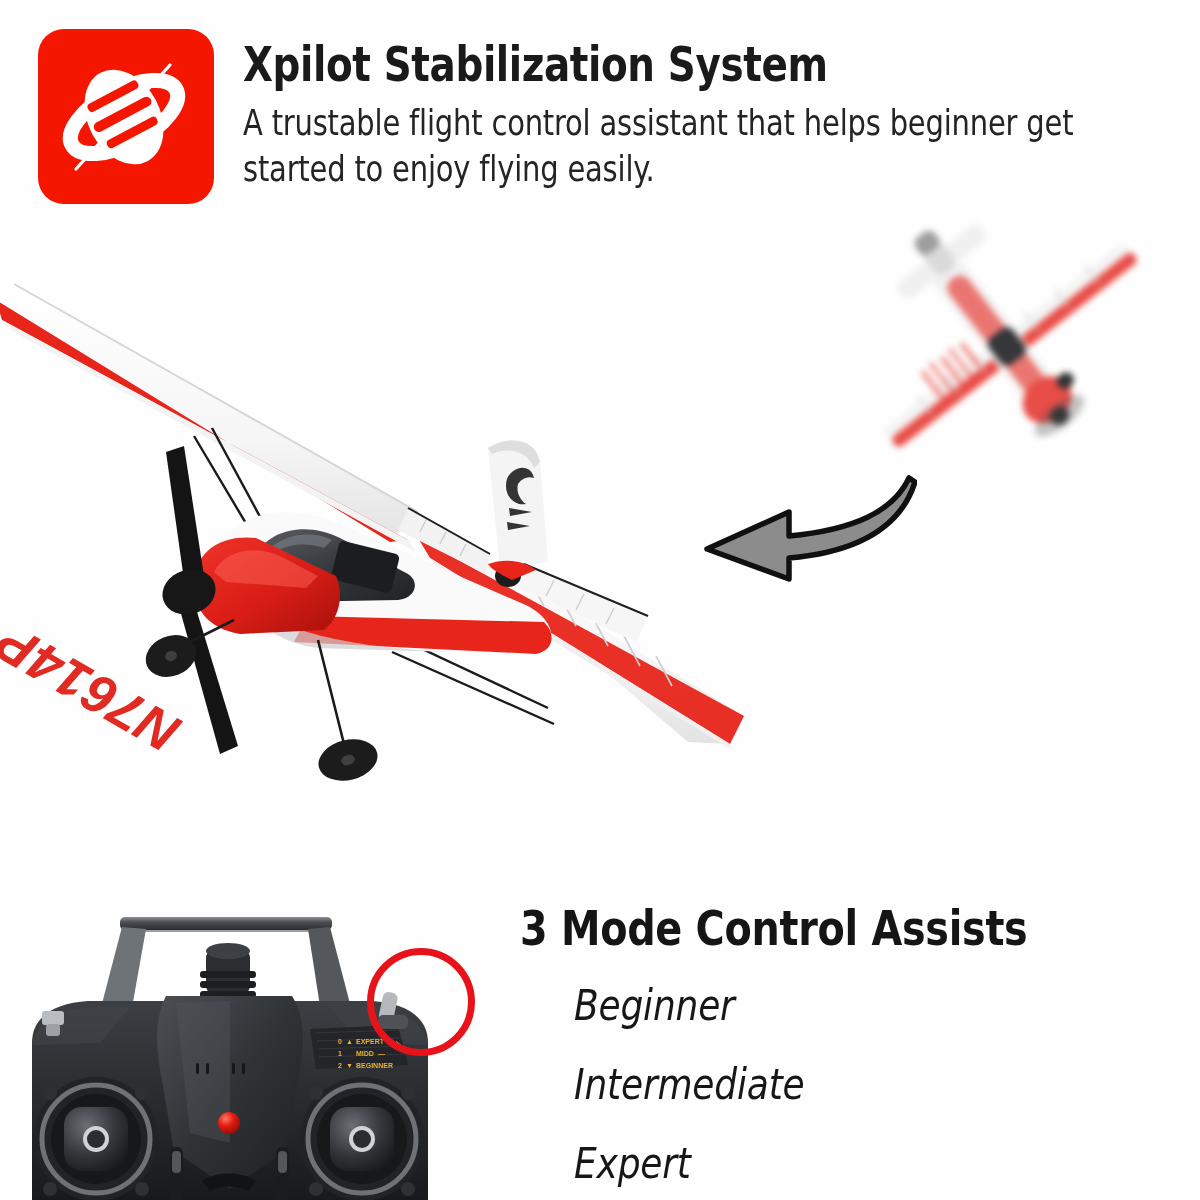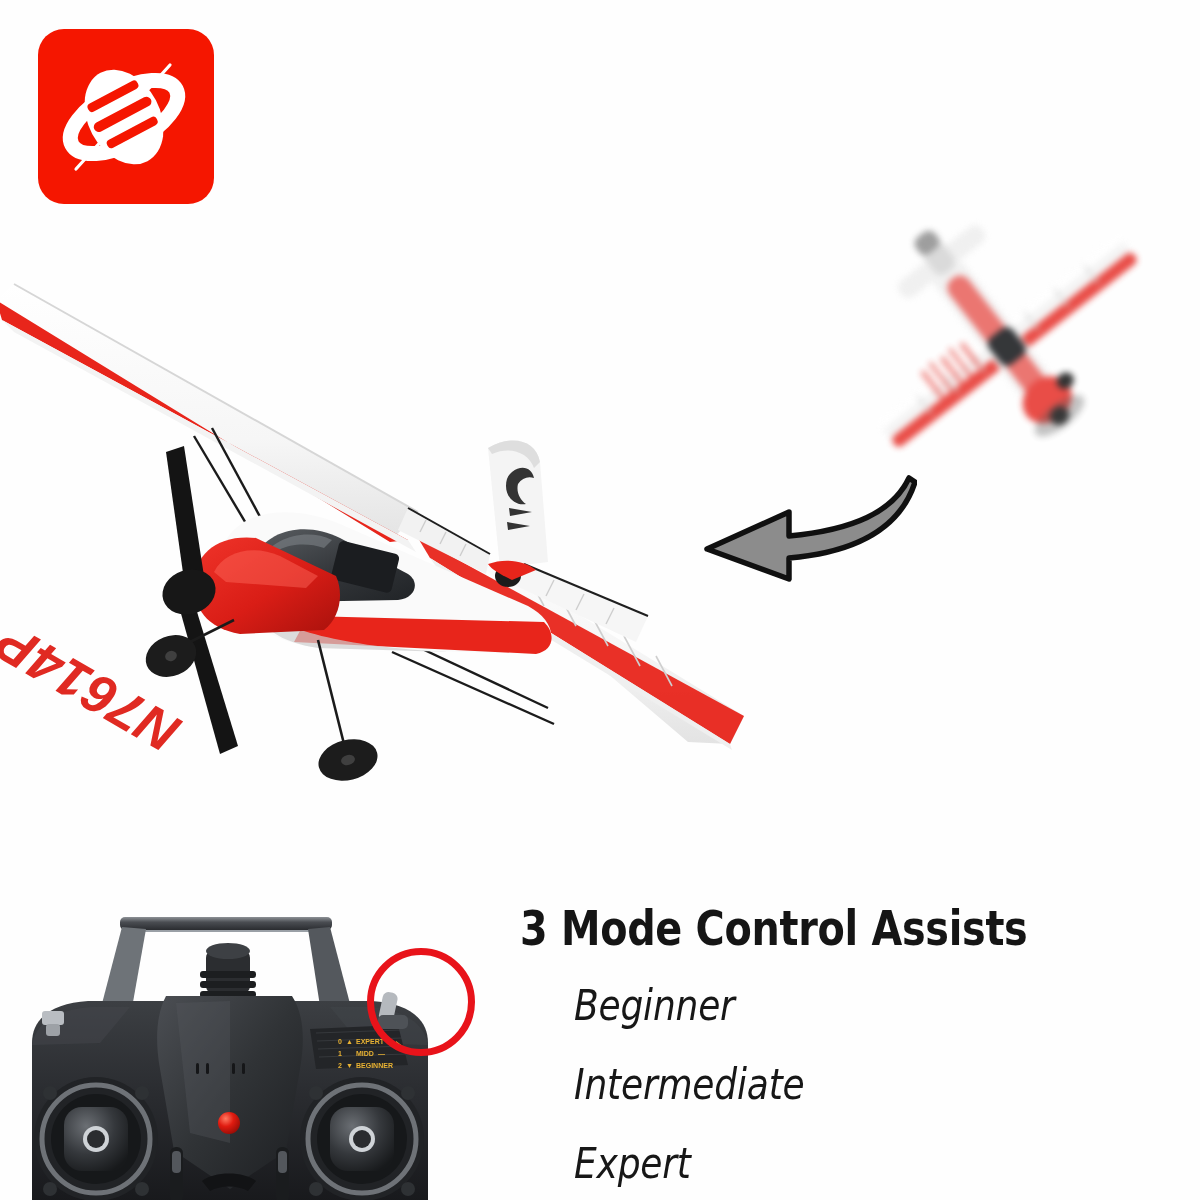--- a/index.html
+++ b/index.html
@@ -169,20 +169,24 @@
             <rect x="58" y="60" width="56" height="9" rx="4" transform="rotate(-28 86 88)"></rect>
             <rect x="54" y="80" width="64" height="10" rx="5" transform="rotate(-28 86 88)"></rect>
             <rect x="58" y="101" width="56" height="9" rx="4" transform="rotate(-28 86 88)"></rect>
           </g>
 
           <ellipse cx="86" cy="88" rx="59" ry="27" fill="none" stroke="#f51600" stroke-width="3" transform="rotate(-28 86 88)" opacity="0.0"></ellipse>
         </g>
       </svg>
     </div>
 
+    <div id="header-text">
+      <div id="header-title">Xpilot Stabilization System</div>
+      <div id="header-sub">A trustable flight control assistant that helps beginner get started to enjoy flying easily.</div>
+    </div>
   </div>
 
   <div id="plane-blur">
     <svg viewBox="0 0 350 300">
       <g transform="rotate(-38 175 150)">
 
         <g>
           <rect x="22" y="126" width="306" height="30" rx="13" fill="#f4f4f4"></rect>
           <rect x="22" y="146" width="306" height="13" rx="6" fill="#e8403a"></rect>
           <rect x="22" y="126" width="306" height="8" rx="4" fill="#ffffff"></rect>

